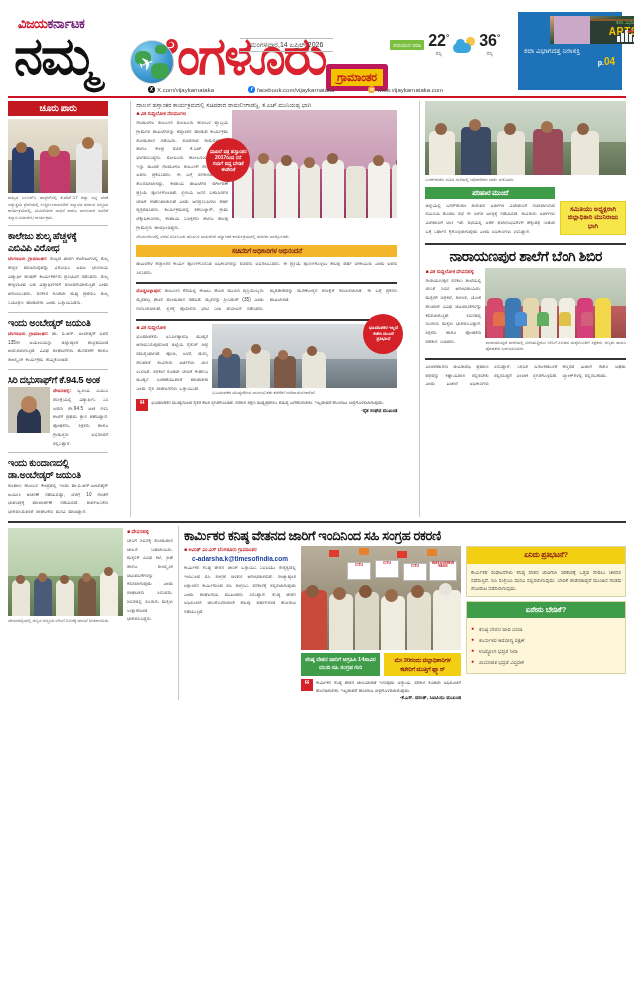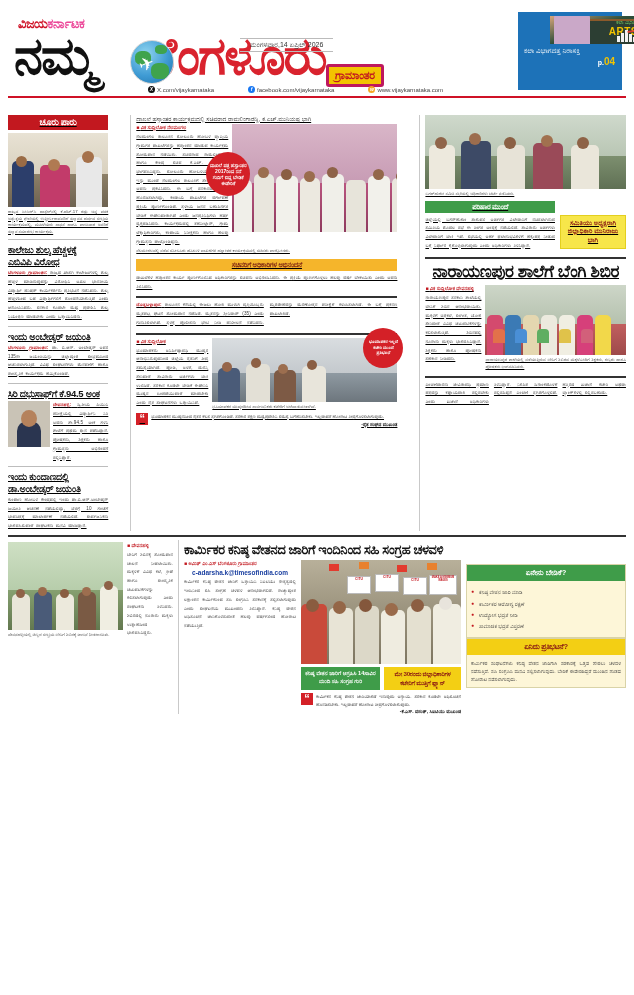--- a/index.html
+++ b/index.html
@@ -9,21 +9,21 @@
     font-family: "Liberation Sans", sans-serif;
     overflow: hidden;
     position: relative;
   }
   .page { width: 634px; height: 995px; padding: 6px 8px; position: relative; }
 
   
   .masthead { position: relative; height: 92px; border-bottom: 2px solid #cf1126; }
   .vk-logo { position: absolute; left: 10px; top: 10px; font-size: 13px; font-weight: bold; letter-spacing: -0.5px; }
   .vk-logo .vk-red { color: #cf1126; }
-  .vk-logo .vk-blk { color: #ec4899; }
+  .vk-logo .vk-blk { color: #701a75; }
   .mast-title {
     position: absolute; left: 6px; top: 24px;
     font-size: 52px; font-weight: bold; line-height: 1;
     letter-spacing: -2px; white-space: nowrap;
   }
   .mast-namma { color: #111; }
   .mast-beng { color: #d9232e; }
   .globe {
     position: absolute; left: 122px; top: 34px; width: 44px; height: 44px;
     border-radius: 50%;
@@ -32,21 +32,21 @@
   }
   .globe .land { position: absolute; background: #3fa34d; border-radius: 40%; }
   .globe .l1 { left: 4px; top: 10px; width: 16px; height: 14px; }
   .globe .l2 { left: 20px; top: 22px; width: 18px; height: 16px; }
   .globe .l3 { left: 24px; top: 4px; width: 12px; height: 9px; }
   .globe .plane { position: absolute; left: 8px; top: 12px; color: #fff; font-size: 18px; transform: rotate(-20deg); }
   .gramantara {
     position: absolute; left: 318px; top: 58px;
     background: #f3c300; color: #c2181f; font-weight: bold;
     font-size: 11px; padding: 2px 6px; border-radius: 3px;
-    border: 3px solid #be185d; letter-spacing: -0.4px;
+    border: 5px solid #be185d; letter-spacing: -0.4px;
   }
   .mast-date {
     position: absolute; left: 232px; top: 32px;
     font-size: 7px; color: #333;
     border-top: 1px solid #bbb; border-bottom: 1px solid #bbb;
     padding: 2px 10px;
   }
   .weather { position: absolute; left: 382px; top: 26px; display: flex; align-items: center; gap: 4px; }
   .wx-badge { background: #7bbf3f; color: #fff; font-size: 5px; line-height: 1.2; padding: 2px 3px; text-align: center; border-radius: 1px; }
   .wx-temp { font-size: 16px; font-weight: bold; color: #222; position: relative; }
@@ -74,21 +74,21 @@
   .arts-kn { position: absolute; right: 10px; top: 3px; color: #7bdc6a; font-size: 5px; }
   .arts-bars { position: absolute; right: 10px; bottom: 2px; display: flex; align-items: flex-end; gap: 1px; }
   .arts-bars i { display: block; width: 3px; background: #f2f2f2; }
   .arts-arrow { position: absolute; right: 6px; bottom: 4px; color: #e03a2f; font-size: 16px; transform: rotate(35deg); }
   .arts-people { position: absolute; left: 4px; bottom: 0; width: 36px; height: 32px; background: #caa8c8; border-radius: 6px 6px 0 0; }
   .arts-cap { color: #fff; font-size: 7px; line-height: 1.25; padding: 3px 2px 0; }
   .arts-page { color: #f3c300; font-size: 10px; font-weight: bold; text-align: right; padding-right: 3px; }
   .arts-page .pfx { color: #fff; font-size: 7px; }
 
   
-  .content { display: flex; gap: 22px; margin-top: 17px; text-decoration: underline; }
+  .content { display: flex; gap: 22px; margin-top: 3px; }
   .col-left { width: 106px; }
   .col-mid  { width: 282px; }
   .col-right{ width: 218px; }
   .vrule { border-left: 1px solid #c9c9c9; }
 
   
   .kn-body { font-size: 4.6px; line-height: 1.9; color: #3a3a3a; text-align: justify; letter-spacing: 0.1px; word-spacing: 1px; }
 
   .sec-head-red {
     background: #c2181f; color: #fff; font-size: 9px; font-weight: bold;
@@ -172,20 +172,35 @@
       <span class="land l1"></span>
         <span class="land l2"></span>
         <span class="land l3"></span>
       <span class="plane">✈</span>
     </div>
 
     <div class="gramantara">ಗ್ರಾಮಾಂತರ</div>
 
     <div class="mast-date">ಮಂಗಳವಾರ,14 ಏಪ್ರಿಲ್ 2026</div>
 
+    <div class="weather">
+      <div class="wx-badge">ಹವಾಮಾನ ವರದಿ</div>
+      <div class="wx-temp">
+        <span>22</span><sup>°</sup>
+        <small>ಸೆಲ್ಸಿ</small>
+      </div>
+      <div class="wx-icon">
+        <span class="sun"></span>
+          <span class="cloud"></span>
+      </div>
+      <div class="wx-temp">
+        <span>36</span><sup>°</sup>
+        <small>ಸೆಲ್ಸಿ</small>
+      </div>
+    </div>
 
     <div class="social-row">
       <span class="si">
           <i class="dot x">X</i>
           <span>X.com/vijaykarnataka</span>
         </span>
       <span class="si">
           <i class="dot fb">f</i>
           <span>facebook.com/vijaykarnataka</span>
         </span>
@@ -376,21 +391,21 @@
           <div class="kn-body">ಜಿಲ್ಲೆಯಲ್ಲಿ ಬಗರ್‌ಹುಕುಂ ಸಾಗುವಳಿ ಅರ್ಜಿಗಳ ವಿಲೇವಾರಿಗೆ ರಚಿಸಲಾಗಿರುವ ಸಮಿತಿಯ ಮೊದಲ ಸಭೆ ಈ ತಿಂಗಳ ಅಂತ್ಯಕ್ಕೆ ನಡೆಯಲಿದೆ. ಸಾವಿರಾರು ಅರ್ಜಿಗಳು ವಿಲೇವಾರಿಗೆ ಬಾಕಿ ಇವೆ. ಸಭೆಯಲ್ಲಿ ಅರ್ಹ ಫಲಾನುಭವಿಗಳಿಗೆ ಹಕ್ಕುಪತ್ರ ನೀಡುವ ಬಗ್ಗೆ ನಿರ್ಧಾರ ಕೈಗೊಳ್ಳಲಾಗುವುದು ಎಂದು ಅಧಿಕಾರಿಗಳು ತಿಳಿಸಿದ್ದಾರೆ.</div>
         </div>
         <div style="width:66px;flex:0 0 auto">
           <div class="box-yellow" style="margin-top:14px">
             <div class="bt">ಸಮಿತಿಯು ಅಧ್ಯಕ್ಷರಾಗಿ ಜಿಲ್ಲಾಧಿಕಾರಿ ಮುನಿರಾಜು ಭಾಗಿ</div>
           </div>
         </div>
       </div>
 
       <div class="divider-thick"></div>
-      <div class="hl-md" style="text-align:center;font-size:17px">ನಾರಾಯಣಪುರ ಶಾಲೆಗೆ ಬೆಂಗಿ ಶಿಬಿರ</div>
+      <div class="hl-md" style="text-align:center;font-size:14px">ನಾರಾಯಣಪುರ ಶಾಲೆಗೆ ಬೆಂಗಿ ಶಿಬಿರ</div>
       <div style="display:flex;gap:4px;margin-top:2px">
         <div style="width:56px;flex:0 0 auto">
           <div class="byline">ವಿಕ ಸುದ್ದಿಲೋಕ ದೇವನಹಳ್ಳಿ</div>
           <div class="kn-body">ನಾರಾಯಣಪುರ ಸರಕಾರಿ ಶಾಲೆಯಲ್ಲಿ ಬೇಸಿಗೆ ಶಿಬಿರ ಆರಂಭವಾಯಿತು. ಮಕ್ಕಳಿಗೆ ಚಿತ್ರಕಲೆ, ಸಂಗೀತ, ಯೋಗ ಸೇರಿದಂತೆ ವಿವಿಧ ಚಟುವಟಿಕೆಗಳನ್ನು ಕಲಿಸಲಾಗುತ್ತಿದೆ. ಶಿಬಿರದಲ್ಲಿ ನೂರಾರು ಮಕ್ಕಳು ಭಾಗವಹಿಸಿದ್ದಾರೆ. ಶಿಕ್ಷಕರು ಹಾಗೂ ಪೋಷಕರು ಸಹಕಾರ ನೀಡಿದರು.</div>
         </div>
         <div style="flex:1">
           <div class="photo" style="height:70px">
             <div class="sky" style="background:linear-gradient(#cdd6c8,#b5c1ae)"></div>
             <div class="ground" style="background:linear-gradient(#c15f5f,#9e4a4a)"></div>
             <span class="ppl" style="left:2px;width:16px;height:40px;background:#d44a6e"></span>
@@ -437,21 +452,21 @@
           <div class="cap">ದೇವನಹಳ್ಳಿಯಲ್ಲಿ ಚಿಣ್ಣರ ಸಂಭ್ರಮ ಬೇಸಿಗೆ ಶಿಬಿರಕ್ಕೆ ಚಾಲನೆ ನೀಡಲಾಯಿತು.</div>
         </div>
         <div style="width:46px;flex:0 0 auto">
           <div class="byline">ದೇವನಹಳ್ಳಿ</div>
           <div class="kn-body">ಬೇಸಿಗೆ ಶಿಬಿರಕ್ಕೆ ಸೋಮವಾರ ಚಾಲನೆ ನೀಡಲಾಯಿತು. ಮಕ್ಕಳಿಗೆ ವಿವಿಧ ಕಲೆ, ಕ್ರೀಡೆ ಹಾಗೂ ಸಾಂಸ್ಕೃತಿಕ ಚಟುವಟಿಕೆಗಳನ್ನು ಕಲಿಸಲಾಗುವುದು ಎಂದು ಸಂಘಟಕರು ತಿಳಿಸಿದರು. ಶಿಬಿರದಲ್ಲಿ ನೂರಾರು ಮಕ್ಕಳು ಉತ್ಸಾಹದಿಂದ ಭಾಗವಹಿಸಿದ್ದರು.</div>
         </div>
       </div>
     </div>
 
     <div style="flex:1;border-left:1px solid #c9c9c9;padding-left:5px">
-      <div class="hl-md" style="font-size:13px">ಕಾರ್ಮಿಕರ ಕನಿಷ್ಠ ವೇತನದ ಜಾರಿಗೆ ಇಂದಿನಿಂದ ಸಹಿ ಸಂಗ್ರಹ ಚಳವಳಿ</div>
+      <div class="hl-md" style="font-size:13px">ಕಾರ್ಮಿಕರ ಕನಿಷ್ಠ ವೇತನದ ಜಾರಿಗೆ ಇಂದಿನಿಂದ ಸಹಿ ಸಂಗ್ರಹ ರಕರಣಿ</div>
 
       <div style="display:flex;gap:5px;margin-top:3px">
         <div style="width:112px;flex:0 0 auto">
           <div class="byline">ಅಮಿತ್ ಎಂ.ಎಸ್ ಬೆಂಗಳೂರು ಗ್ರಾಮಾಂತರ</div>
           <div class="email">c-adarsha.k@timesofindia.com</div>
           <div class="kn-body">ಕಾರ್ಮಿಕರ ಕನಿಷ್ಠ ವೇತನ ಜಾರಿಗೆ ಒತ್ತಾಯಿಸಿ ಸಿಐಟಿಯು ನೇತೃತ್ವದಲ್ಲಿ ಇಂದಿನಿಂದ ಸಹಿ ಸಂಗ್ರಹ ಚಳವಳಿ ಆರಂಭವಾಗಲಿದೆ. ರಾಜ್ಯಾದ್ಯಂತ ಲಕ್ಷಾಂತರ ಕಾರ್ಮಿಕರಿಂದ ಸಹಿ ಸಂಗ್ರಹಿಸಿ ಸರಕಾರಕ್ಕೆ ಸಲ್ಲಿಸಲಾಗುವುದು ಎಂದು ಸಂಘಟನೆಯ ಮುಖಂಡರು ತಿಳಿಸಿದ್ದಾರೆ. ಕನಿಷ್ಠ ವೇತನ ಅಧಿಸೂಚನೆ ಜಾರಿಗೊಳಿಸುವಂತೆ ಹಲವು ವರ್ಷಗಳಿಂದ ಹೋರಾಟ ನಡೆಯುತ್ತಿದೆ.</div>
         </div>
 
         <div style="width:160px;flex:0 0 auto">
           <div class="protest" style="height:104px">
@@ -489,32 +504,32 @@
           <div class="quote-blk">
             <div class="qmark">“</div>
             <div style="flex:1">
               <div class="qtext">ಕಾರ್ಮಿಕರ ಕನಿಷ್ಠ ವೇತನ ಜಾರಿಯಾಗದೆ ಇರುವುದು ಅನ್ಯಾಯ. ಸರಕಾರ ಕೂಡಲೇ ಅಧಿಸೂಚನೆ ಹೊರಡಿಸಬೇಕು. ಇಲ್ಲವಾದರೆ ಹೋರಾಟ ತೀವ್ರಗೊಳಿಸಲಾಗುವುದು.</div>
               <div class="qattr">-ಕೆ.ಎಸ್. ವಸಂತ್, ಸಿಐಟಿಯು ಮುಖಂಡ</div>
             </div>
           </div>
         </div>
 
         <div style="flex:1">
+          <div class="infobox">
+            <div class="sec-head-yellow">ಏನಿದು ಪ್ರತಿಭಟನೆ?</div>
+            <div class="ib-body">ಕಾರ್ಮಿಕರ ಸಂಘಟನೆಗಳು ಕನಿಷ್ಠ ವೇತನ ಜಾರಿಗಾಗಿ ಸರಕಾರಕ್ಕೆ ಒತ್ತಡ ಹೇರಲು ಚಳವಳಿ ನಡೆಸುತ್ತಿವೆ. ಸಹಿ ಸಂಗ್ರಹಿಸಿ ಮನವಿ ಸಲ್ಲಿಸಲಾಗುವುದು. ಬೇಡಿಕೆ ಈಡೇರದಿದ್ದರೆ ಮುಂದಿನ ಹಂತದ ಹೋರಾಟ ನಡೆಸಲಾಗುವುದು.</div>
+          </div>
           <div class="infobox" style="margin-top:4px">
             <div class="box-green-head">ಏನೇನು ಬೇಡಿಕೆ?</div>
             <div class="ib-body">
               <ul class="bullets">
                 <li>ಕನಿಷ್ಠ ವೇತನ ಜಾರಿ ಮಾಡಿ</li>
                 <li>ಕಾರ್ಮಿಕರ ಆರೋಗ್ಯ ರಕ್ಷಣೆ</li>
                 <li>ಉದ್ಯೋಗ ಭದ್ರತೆ ನೀಡಿ</li>
                 <li>ಸಾಮಾಜಿಕ ಭದ್ರತೆ ವಿಸ್ತರಣೆ</li>
               </ul>
             </div>
           </div>
-          <div class="infobox">
-            <div class="sec-head-yellow">ಏನಿದು ಪ್ರತಿಭಟನೆ?</div>
-            <div class="ib-body">ಕಾರ್ಮಿಕರ ಸಂಘಟನೆಗಳು ಕನಿಷ್ಠ ವೇತನ ಜಾರಿಗಾಗಿ ಸರಕಾರಕ್ಕೆ ಒತ್ತಡ ಹೇರಲು ಚಳವಳಿ ನಡೆಸುತ್ತಿವೆ. ಸಹಿ ಸಂಗ್ರಹಿಸಿ ಮನವಿ ಸಲ್ಲಿಸಲಾಗುವುದು. ಬೇಡಿಕೆ ಈಡೇರದಿದ್ದರೆ ಮುಂದಿನ ಹಂತದ ಹೋರಾಟ ನಡೆಸಲಾಗುವುದು.</div>
-          </div>
         </div>
       </div>
     </div>
   </div>
 </div>
 
 </body></html>

